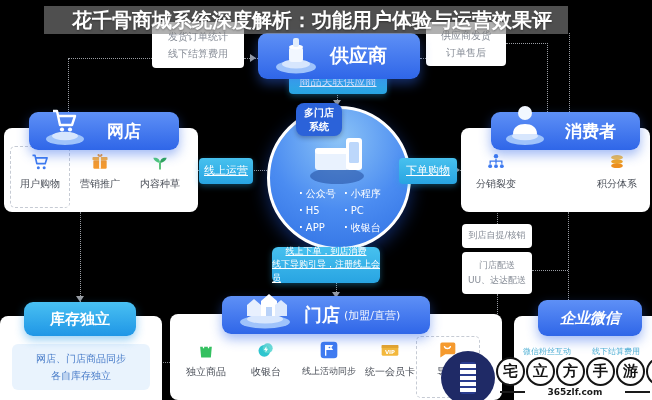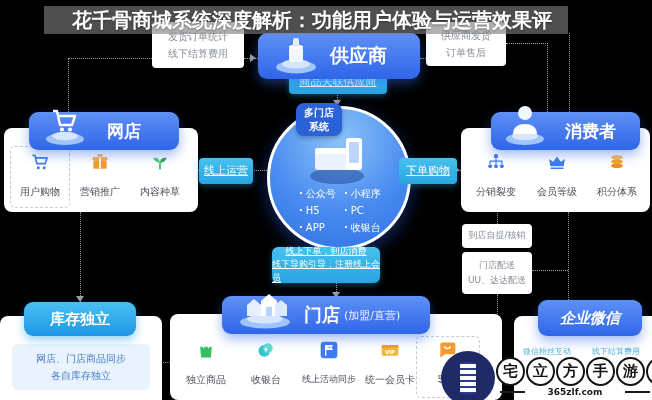--- a/index.html
+++ b/index.html
@@ -31,21 +31,21 @@
   
   #hub{position:absolute;left:267px;top:106px;width:138px;height:138px;border-radius:50%;z-index:4;
        background:radial-gradient(circle at 50% 22%,#8cc4f7 0%,#4b8cf1 55%,#2e6fe2 100%);
        border:3px solid #fff;box-shadow:0 6px 18px rgba(30,80,200,.5);}
   #hub-tag{position:absolute;left:296px;top:103px;width:46px;height:33px;background:#2b62d9;border-radius:8px;
        color:#fff;font-size:10px;font-weight:bold;display:flex;flex-direction:column;align-items:center;
        justify-content:center;line-height:1.4;z-index:6;box-shadow:0 2px 5px rgba(0,0,30,.3);}
   .chcol{position:absolute;z-index:6;color:#fff;font-size:10px;line-height:17px;white-space:nowrap;}
   .chrow::before{content:"·";margin-right:3px;font-weight:bold;}
   
-  .tile{position:absolute;display:flex;flex-direction:column;align-items:center;gap:9px;z-index:4;}
+  .tile{position:absolute;display:flex;flex-direction:column;align-items:center;gap:1px;z-index:4;}
   .tlabel{font-size:10px;color:#4a4f58;white-space:nowrap;}
   .tile.sm .tlabel{font-size:9px;}
   
   #inv-note{position:absolute;left:12px;top:344px;width:138px;height:46px;background:#e9f3fd;border-radius:6px;
        display:flex;flex-direction:column;align-items:center;justify-content:center;color:#4a7dc9;
        font-size:10px;line-height:1.7;z-index:4;}
   .wecom-item{position:absolute;color:#4fb0d4;font-size:8px;z-index:4;white-space:nowrap;}
   
   #title-band{position:absolute;left:44px;top:6px;width:524px;height:28px;background:rgba(128,128,128,.62);
        z-index:50;overflow:hidden;display:flex;align-items:center;}
@@ -211,29 +211,20 @@
       <svg width="20" height="20" viewBox="0 0 24 24">
           <circle cx="12" cy="5" r="2.6" fill="#3f7bf0"></circle>
           <path d="M12 8v3M12 11H5v3m7-3h7v3m-7-3v3" stroke="#3f7bf0" stroke-width="1.6" fill="none"></path>
           <circle cx="5" cy="17" r="2.3" fill="#3f7bf0"></circle>
           <circle cx="12" cy="17" r="2.3" fill="#3f7bf0"></circle>
           <circle cx="19" cy="17" r="2.3" fill="#3f7bf0"></circle>
         </svg>
     </span>
     <span class="tlabel">分销裂变</span>
   </div>
-  <div class="tile" style="left:530px;top:152px;width:54px;">
-    <span>
-      <svg width="20" height="20" viewBox="0 0 24 24">
-          <path d="M4 17h16l1.5-8.5-5 3.3L12 5.5l-4.5 6.3-5-3.3z" fill="#3f7bf0"></path>
-          <rect x="4" y="18.5" width="16" height="2" rx="1" fill="#3f7bf0"></rect>
-        </svg>
-    </span>
-    <span class="tlabel">会员等级</span>
-  </div>
   <div class="tile" style="left:590px;top:152px;width:54px;">
     <span>
       <svg width="20" height="20" viewBox="0 0 24 24">
           <ellipse cx="12" cy="6.5" rx="7" ry="2.8" fill="#f9c04a"></ellipse>
           <ellipse cx="12" cy="11.5" rx="7" ry="2.8" fill="#f5a623"></ellipse>
           <ellipse cx="12" cy="16.5" rx="7" ry="2.8" fill="#ef8f1d"></ellipse>
         </svg>
     </span>
     <span class="tlabel">积分体系</span>
   </div>

